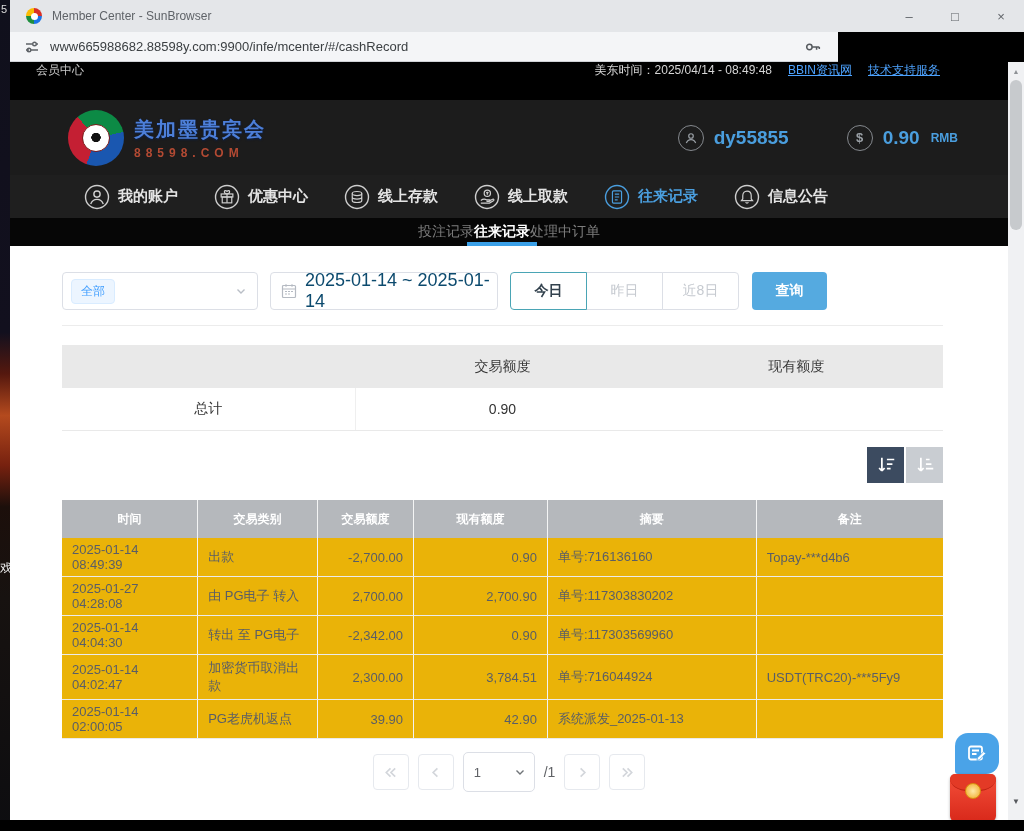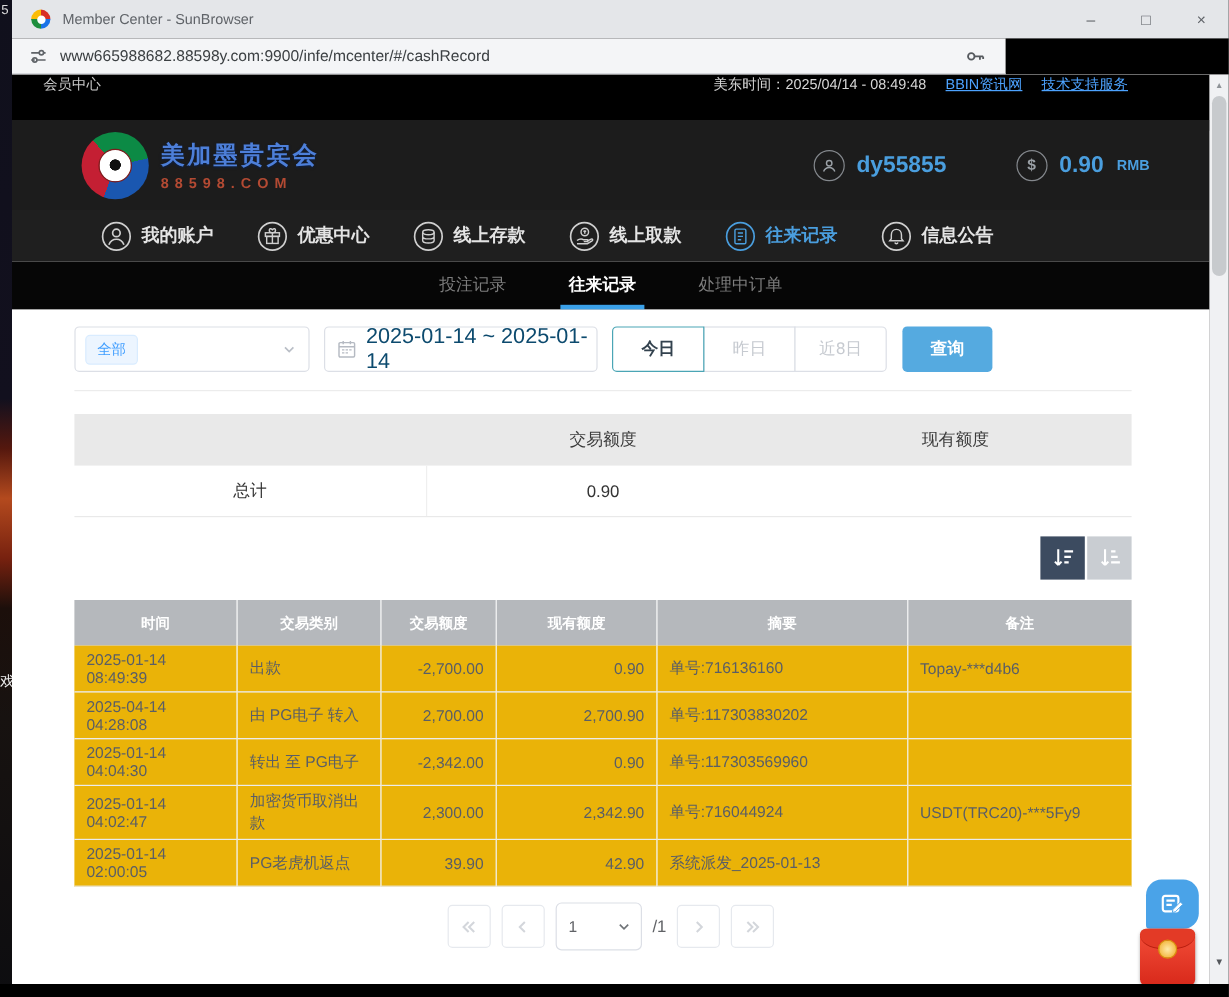--- a/index.html
+++ b/index.html
@@ -48,21 +48,21 @@
   .u-item{display:flex;align-items:center;gap:10px;color:#4a9ede;font-size:19px;font-weight:600;cursor:pointer}
   .circle-ico{width:26px;height:26px;border-radius:50%;border:1.5px solid #84888d;display:flex;align-items:center;justify-content:center;color:#9aa0a6;font-size:13px;font-weight:bold;flex:none}
   .rmb{font-size:12px;font-weight:700;margin-left:1px}
 
   .nav{position:absolute;left:0;top:113px;width:100%;height:43px;background:#1f1f1f;display:flex;align-items:center;padding-left:74px;gap:36px}
   .nav-item{display:flex;align-items:center;gap:8px;color:#e4e4e4;font-size:15px;font-weight:bold;cursor:pointer}
   .nav-item svg{color:#cfcfcf}
   .nav-item.active{color:#4a9ede}
   .nav-item.active svg{color:#4a9ede}
 
-  .subtabs{position:absolute;left:0;top:156px;width:100%;height:40px;background:#060606;display:flex;align-items:center;justify-content:center;gap:52px}
+  .subtabs{position:absolute;left:0;top:156px;width:100%;height:28px;background:#060606;display:flex;align-items:center;justify-content:center;}
   .subtab{color:#7d7d7d;font-size:14px;height:100%;display:flex;align-items:center;position:relative;cursor:pointer}
   .subtab.active{color:#fff;font-weight:bold}
   .subtab.active::after{content:"";position:absolute;left:50%;transform:translateX(-50%);bottom:0;width:70px;height:4px;background:#3aa0e8}
 
   .content{position:absolute;left:0;top:196px;width:100%;height:562px;background:#fff}
 
   .filter-row{position:absolute;left:52px;top:14px;display:flex;align-items:center}
   .dropdown{width:196px;height:38px;border:1px solid #dcdfe6;border-radius:4px;display:flex;align-items:center;cursor:pointer;background:#fff}
   .chip{margin-left:8px;background:#ecf5ff;border:1px solid #d9ecff;color:#409eff;font-size:12px;padding:3px 9px;border-radius:4px}
   .dd-caret{margin-left:auto;margin-right:10px;display:flex;color:#b9bec6}
@@ -329,40 +329,40 @@
         <tbody>
           <tr>
             <td class="al">2025-01-14 08:49:39</td>
             <td class="al">出款</td>
             <td class="ar">-2,700.00</td>
             <td class="ar">0.90</td>
             <td class="al">单号:716136160</td>
             <td class="al">Topay-***d4b6</td>
           </tr>
           <tr>
-            <td class="al">2025-04-14 04:28:08</td>
+            <td class="al">2025-01-27 04:28:08</td>
             <td class="al">由 PG电子 转入</td>
             <td class="ar">2,700.00</td>
             <td class="ar">2,700.90</td>
             <td class="al">单号:117303830202</td>
             <td class="al"></td>
           </tr>
           <tr>
             <td class="al">2025-01-14 04:04:30</td>
             <td class="al">转出 至 PG电子</td>
             <td class="ar">-2,342.00</td>
             <td class="ar">0.90</td>
             <td class="al">单号:117303569960</td>
             <td class="al"></td>
           </tr>
           <tr>
             <td class="al">2025-01-14 04:02:47</td>
             <td class="al">加密货币取消出款</td>
             <td class="ar">2,300.00</td>
-            <td class="ar">2,342.90</td>
+            <td class="ar">3,784.51</td>
             <td class="al">单号:716044924</td>
             <td class="al">USDT(TRC20)-***5Fy9</td>
           </tr>
           <tr>
             <td class="al">2025-01-14 02:00:05</td>
             <td class="al">PG老虎机返点</td>
             <td class="ar">39.90</td>
             <td class="ar">42.90</td>
             <td class="al">系统派发_2025-01-13</td>
             <td class="al"></td>

